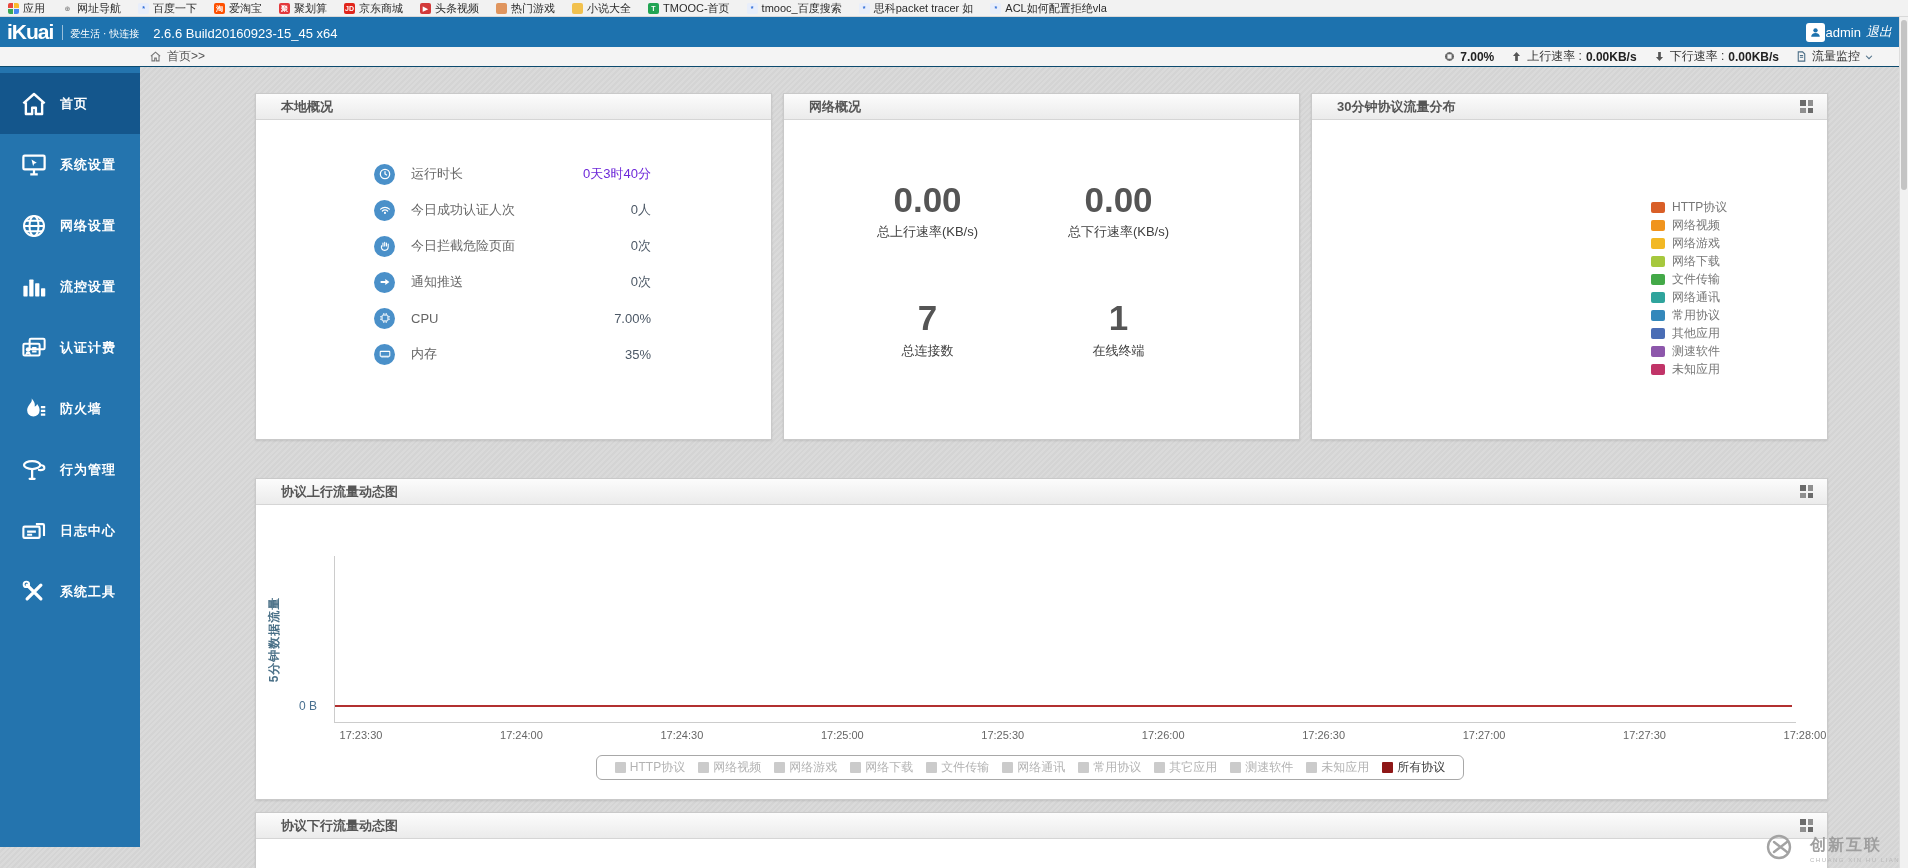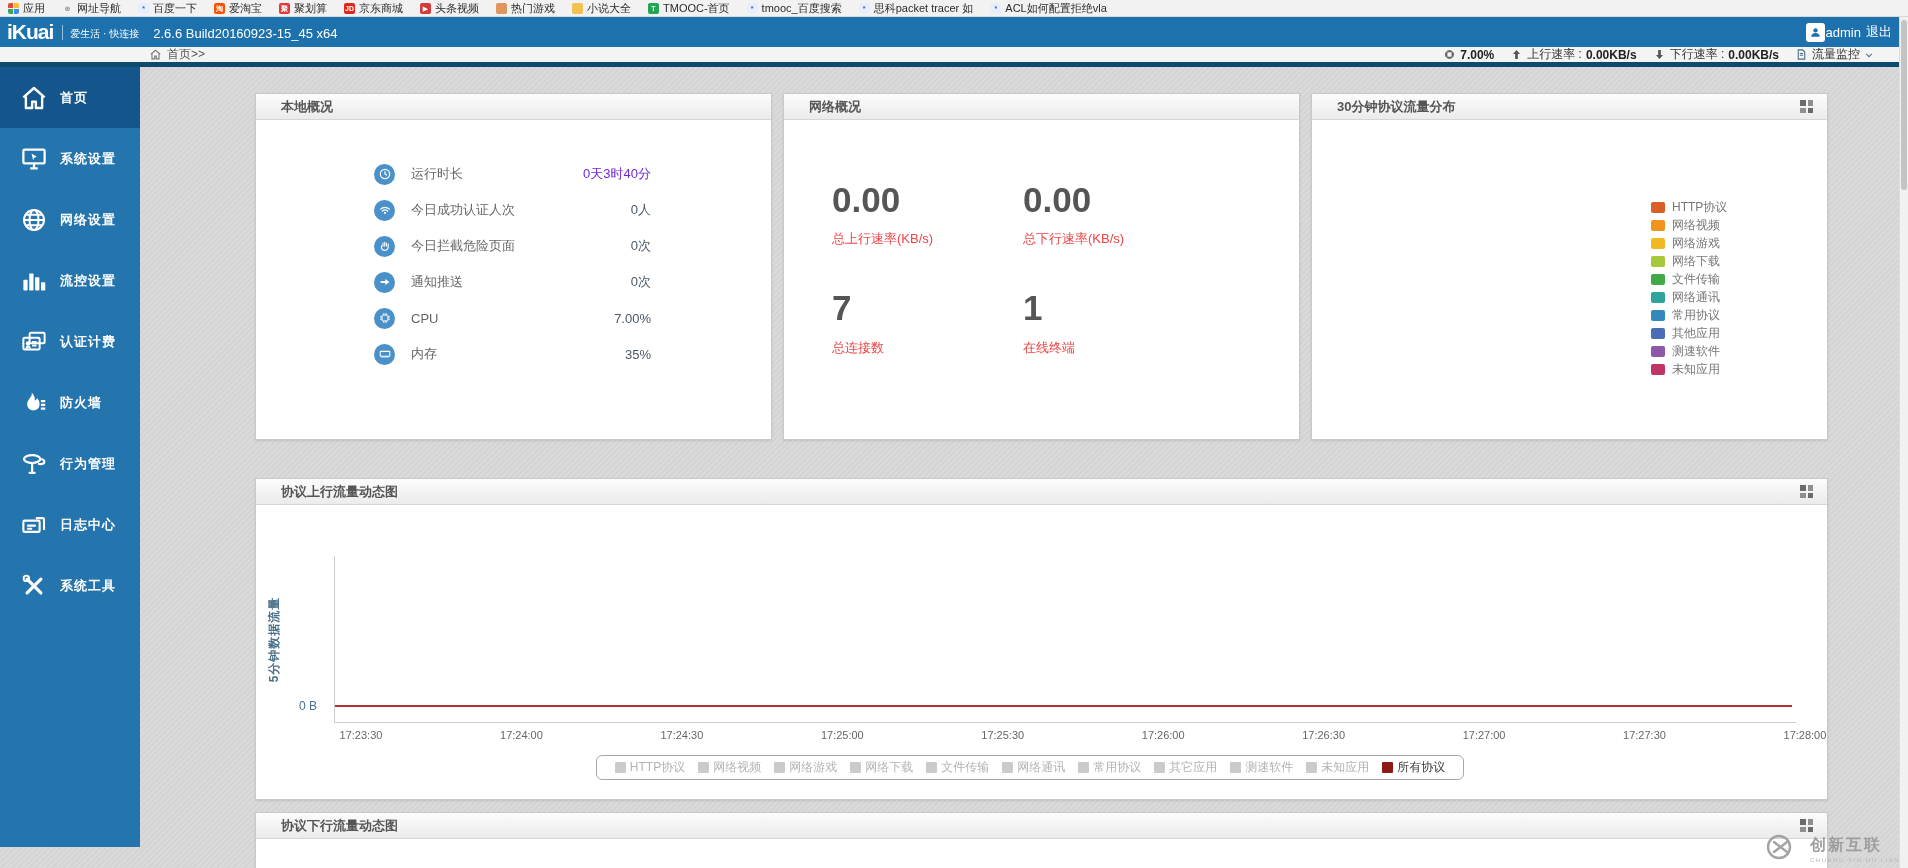--- a/index.html
+++ b/index.html
@@ -20,38 +20,38 @@
   .app-header { position:absolute; top:17px; left:0; right:0; height:30px; background:#1d72ae;
     color:#fff; display:flex; align-items:center; z-index:4; }
   .logo { font-size:21px; font-weight:bold; margin-left:7px; letter-spacing:-1px; }
   .logo-divider { width:1px; height:15px; background:rgba(255,255,255,.55); margin:0 7px 0 9px; }
   .slogan { font-size:10px; margin-top:4px; }
   .version { font-size:13px; font-weight:normal; margin-left:14px; margin-top:2px; }
   .header-right { margin-left:auto; display:flex; align-items:center; gap:1px; margin-right:16px; font-size:13px; }
   .admin-badge { width:19px; height:19px; background:#fff; border-radius:3px; display:flex;
     align-items:center; justify-content:center; }
   .admin-badge svg { width:13px; height:13px; }
-  .logout-link { cursor:pointer; margin-left:4px; }
+  .logout-link { cursor:pointer; margin-left:4px;font-style:italic; }
 
   
   .breadcrumb-bar { position:absolute; top:47px; left:0; right:0; height:20px; background:#f4f4f4;
-    border-bottom:5px solid #0c4a6e; display:flex; align-items:center; font-size:12px; color:#555; z-index:3; }
+    border-bottom:1px solid #0c4a6e; display:flex; align-items:center; font-size:12px; color:#555; z-index:3; }
   .crumb-left { display:flex; align-items:center; gap:5px; margin-left:149px; cursor:pointer; }
   .crumb-right { margin-left:auto; margin-right:34px; display:flex; align-items:center; gap:16px; color:#333; }
   .stat-pair { display:flex; align-items:center; gap:4px; }
   .stat-pair b { font-weight:bold; color:#222; }
   .mini-icon { width:13px; height:13px; display:inline-block; }
 
   
   .main { position:absolute; top:67px; left:0; right:0; bottom:0;
     background:#d8d8d8;
     background-image:repeating-linear-gradient(135deg, rgba(255,255,255,.05) 0 2px, rgba(0,0,0,.02) 2px 4px); }
 
   
-  .sidebar { position:absolute; left:0; top:0; width:140px; height:780px; background:#2474ae; z-index:2; }
+  .sidebar { position:absolute; left:0; top:0; width:140px; height:780px; background:#2474ae; padding-top:6px; z-index:2; }
   .side-item { height:61px; display:flex; align-items:center; cursor:pointer; color:#fff; }
   .side-item.active { background:#14568c; }
   .side-icon { width:32px; height:32px; margin-left:18px; display:flex; align-items:center; justify-content:center; }
   .side-icon svg, .side-icon span { width:30px; height:30px; }
   .side-label { font-size:13px; font-weight:bold; margin-left:10px; letter-spacing:1px; }
 
   
   .panel { position:absolute; background:#fff; border:1px solid #c9c9c9; box-shadow:0 1px 2px rgba(0,0,0,.10); }
   .panel-header { height:26px; background:linear-gradient(#fcfcfc,#ebebeb); border-bottom:1px solid #d5d5d5;
     display:flex; align-items:center; font-size:13px; font-weight:bold; color:#555; padding:0 14px 0 25px; }
@@ -71,23 +71,23 @@
   .ov-row { height:36px; display:flex; align-items:center; }
   .row-icon { width:21px; height:21px; border-radius:50%; background:#4a90c9; display:flex;
     align-items:center; justify-content:center; flex:none; }
   .row-icon svg { width:14px; height:14px; }
   .row-label { margin-left:16px; font-size:13px; color:#666; }
   .row-value { margin-left:auto; font-size:13px; color:#4c5866; }
   .row-value.active { color:#6d28d9; }
 
   
   .net-grid { position:absolute; left:48px; top:86px; width:382px; display:grid;
-    grid-template-columns:1fr 1fr; row-gap:40px; text-align:left; }
+    grid-template-columns:1fr 1fr; row-gap:57px; text-align:center; }
   .stat-value { font-size:35px; font-weight:bold; color:#555; line-height:1.15; }
-  .stat-label { font-size:13px; color:#ef4444; margin-top:10px; }
+  .stat-label { font-size:13px; color:#404040; margin-top:3px; }
 
   
   .pie-legend { position:absolute; left:339px; top:104px; }
   .pl-item { height:18px; display:flex; align-items:center; cursor:pointer; }
   .pl-swatch { width:14px; height:11px; border-radius:2px; margin-right:7px; flex:none; }
   .pl-label { font-size:12px; color:#777; }
 
   
   .chart-area { position:absolute; left:78px; top:77px; width:1462px; height:167px;
     border-left:1px solid #ccc; border-bottom:1px solid #ccc; }

